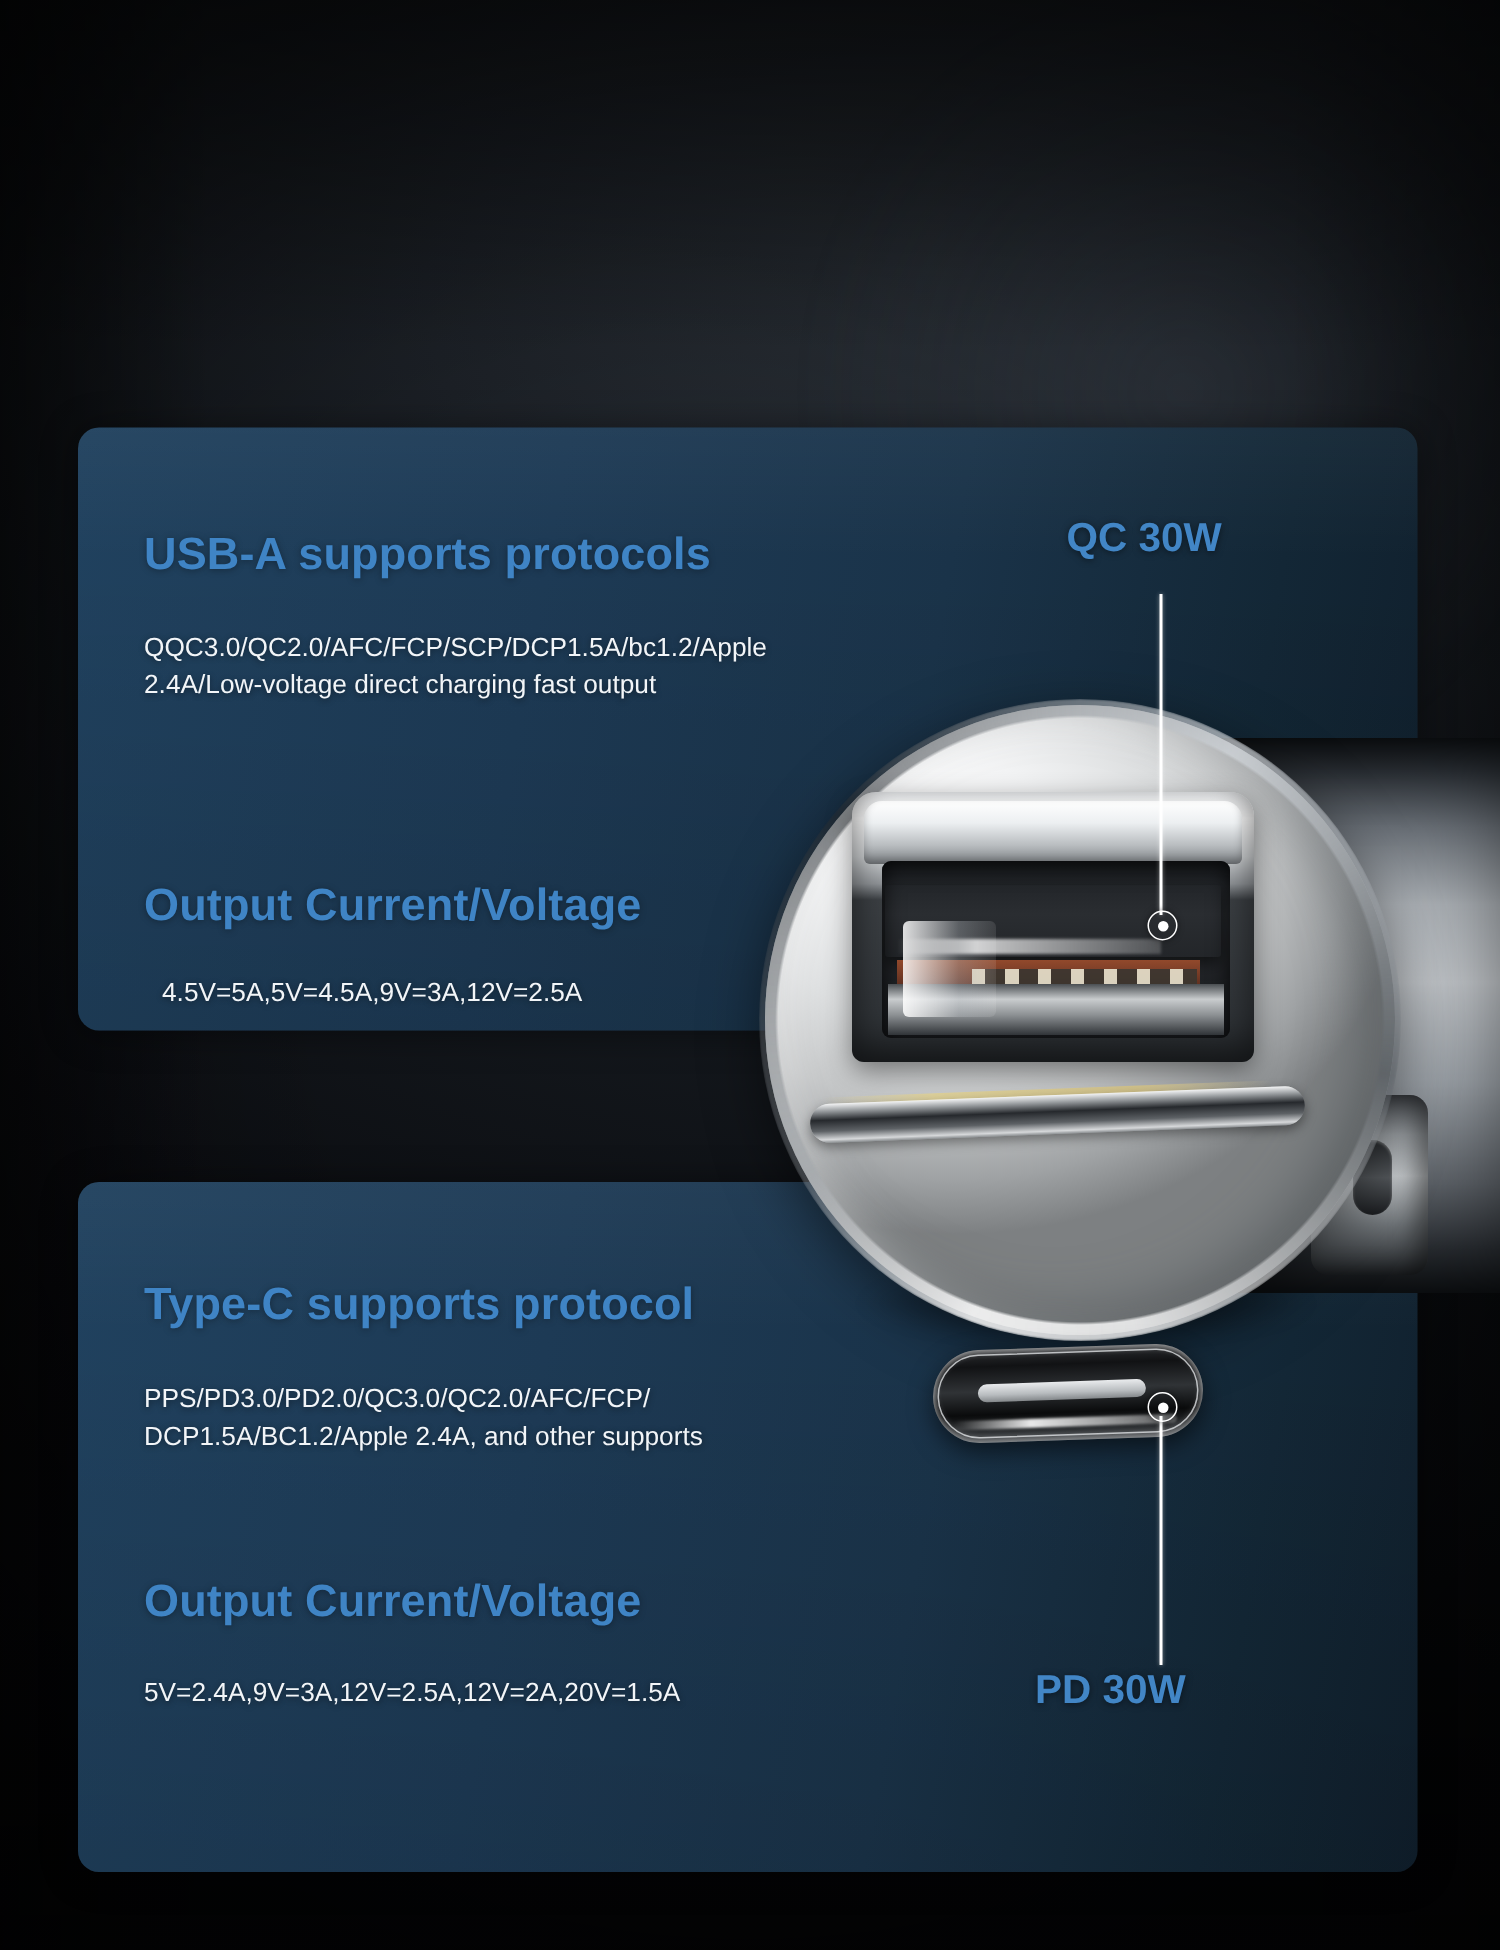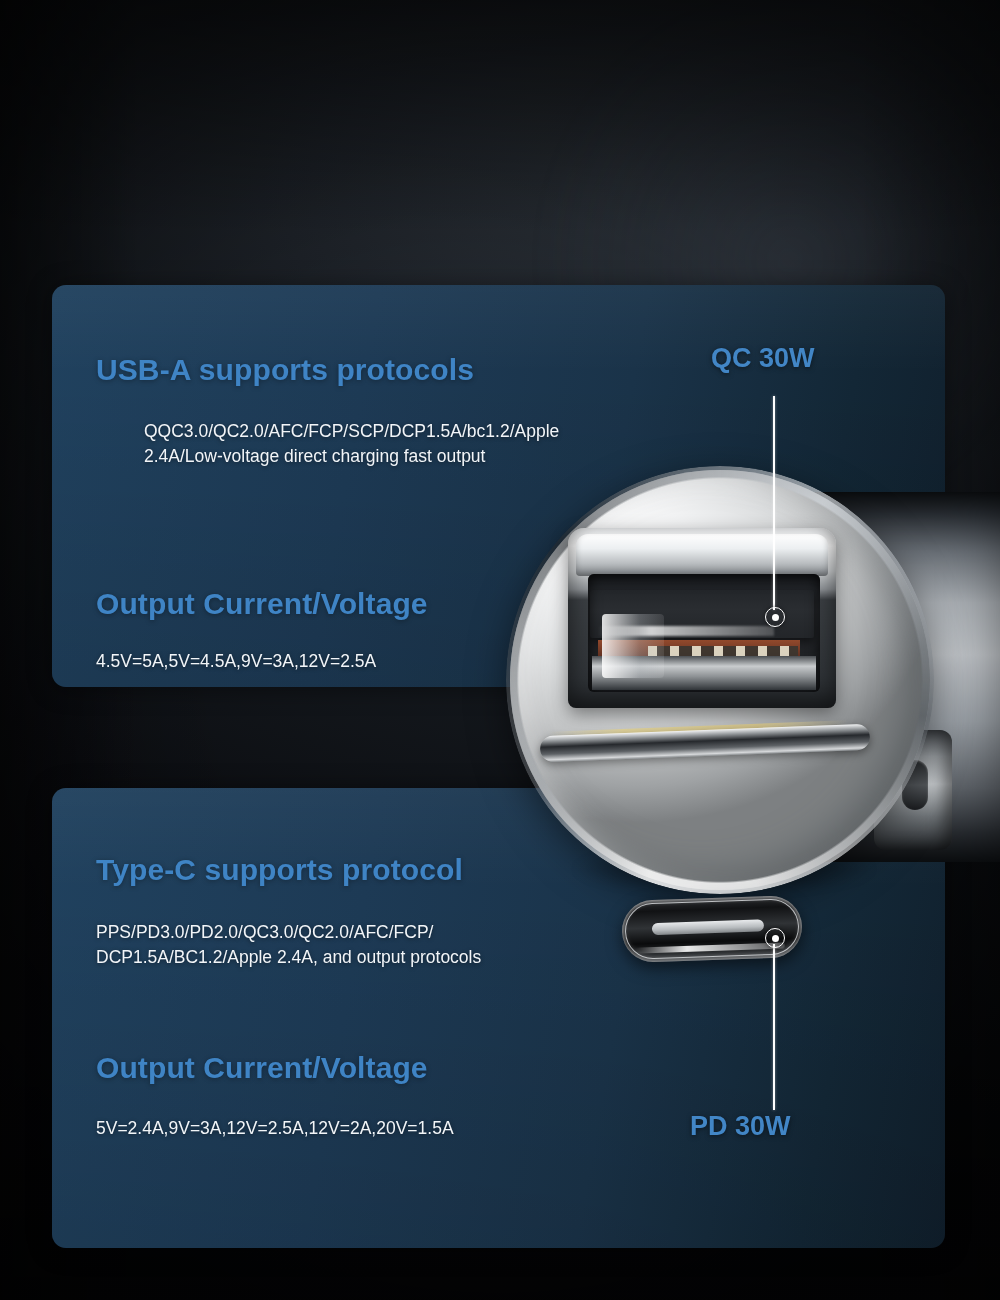--- a/index.html
+++ b/index.html
@@ -93,23 +93,23 @@
     color: #f2f5f8;
     font-size: 17.5px;
     font-weight: 400;
     line-height: 25px;
     white-space: pre-line;
     text-shadow: 0 1px 4px rgba(0,0,0,0.45);
   }
 
   
   .h-usba     { left: 44px; top: 68px; }
-  .t-usba     { left: 44px; top: 134px; margin-left: 48px; }
+  .t-usba     { left: 44px; top: 134px; }
   .h-out1     { left: 44px; top: 302px; }
-  .t-out1     { left: 44px; top: 364px; }
+  .t-out1     { left: 56px; top: 364px; }
   
   .h-typec    { left: 44px; top: 65px; }
   .t-typec    { left: 44px; top: 132px; }
   .h-out2     { left: 44px; top: 263px; }
   .t-out2     { left: 44px; top: 328px; }
 
   
   .product {
     position: absolute;
     left: 470px; top: 430px;
@@ -365,21 +365,21 @@
       <div class="heading h-out1">Output Current/Voltage</div>
       <div class="body-text t-out1">4.5V=5A,5V=4.5A,9V=3A,12V=2.5A</div>
     </div>
   </div>
 
   <div class="panel" id="panel-typec">
     <div class="panel-inner-shade"></div>
     <div class="panel-content">
       <div class="heading h-typec">Type-C supports protocol</div>
       <div class="body-text t-typec">PPS/PD3.0/PD2.0/QC3.0/QC2.0/AFC/FCP/
-DCP1.5A/BC1.2/Apple 2.4A, and output protocols</div>
+DCP1.5A/BC1.2/Apple 2.4A, and other supports</div>
       <div class="heading h-out2">Output Current/Voltage</div>
       <div class="body-text t-out2">5V=2.4A,9V=3A,12V=2.5A,12V=2A,20V=1.5A</div>
     </div>
   </div>
 
   <div class="product">
     <div class="product-shadow"></div>
 
     <div class="barrel"></div>
     <div class="barrel-edge"></div>

